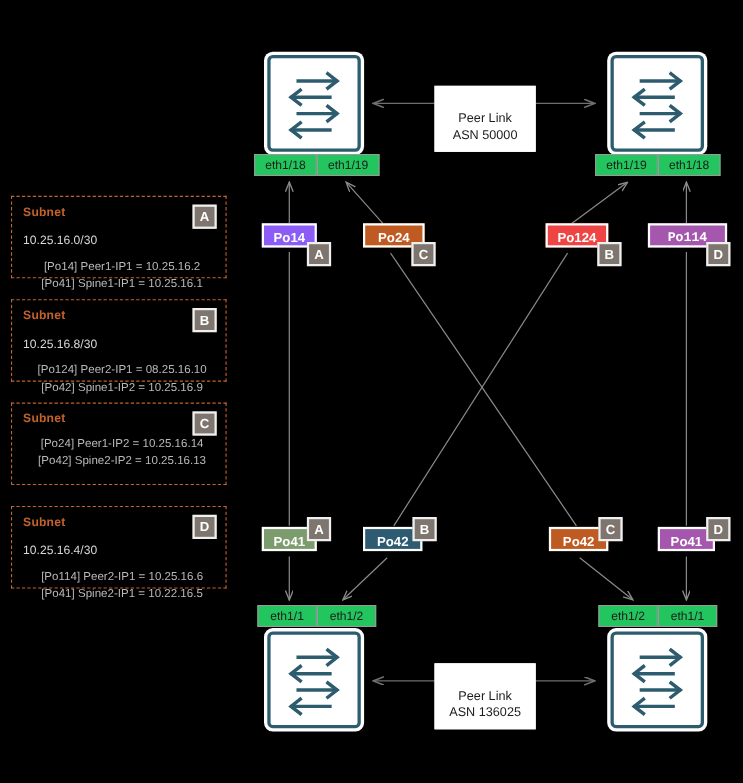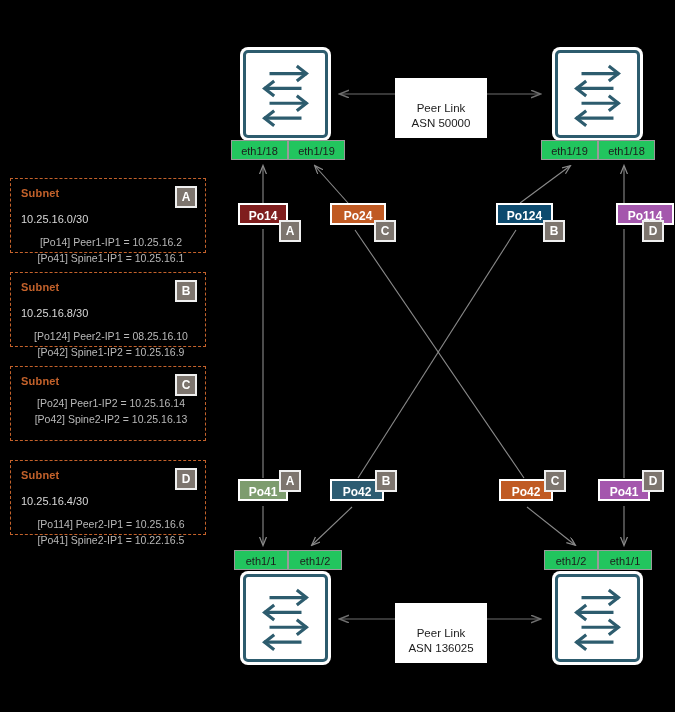--- a/index.html
+++ b/index.html
@@ -221,30 +221,30 @@
 
   <div class="port" style="left:541px;top:140px;width:57px;">eth1/19</div>
   <div class="port" style="left:598px;top:140px;width:57px;">eth1/18</div>
 
   <div class="port" style="left:234px;top:550px;width:54px;">eth1/1</div>
   <div class="port" style="left:288px;top:550px;width:54px;">eth1/2</div>
 
   <div class="port" style="left:544px;top:550px;width:54px;">eth1/2</div>
   <div class="port" style="left:598px;top:550px;width:54px;">eth1/1</div>
 
-  <div class="po" style="left:238px;top:203px;width:50px;background:#7f1d1d;">Po14</div>
+  <div class="po" style="left:238px;top:203px;width:50px;background:#8b5cf6;">Po14</div>
   <div class="po-badge" style="position:absolute;left:279px;top:220px;">A</div>
 
   <div class="po" style="left:330px;top:203px;width:56px;background:#c05a23;">Po24</div>
   <div class="po-badge" style="position:absolute;left:374px;top:220px;">C</div>
 
-  <div class="po" style="left:496px;top:203px;width:57px;background:#0c4a6e;">Po124</div>
+  <div class="po" style="left:496px;top:203px;width:57px;background:#ef4444;">Po124</div>
   <div class="po-badge" style="position:absolute;left:543px;top:220px;">B</div>
 
-  <div class="po" style="left:616px;top:203px;width:58px;background:#a457ad;">Po114</div>
+  <div class="po" style="left:589px;top:203px;width:72px;background:#a457ad;font-family:Liberation Mono, monospace;">Po114</div>
   <div class="po-badge" style="position:absolute;left:642px;top:220px;">D</div>
 
   <div class="po" style="left:238px;top:479px;width:50px;background:#7d9c6e;">Po41</div>
   <div class="po-badge" style="position:absolute;left:279px;top:470px;">A</div>
 
   <div class="po" style="left:330px;top:479px;width:54px;background:#2d5c72;">Po42</div>
   <div class="po-badge" style="position:absolute;left:375px;top:470px;">B</div>
 
   <div class="po" style="left:499px;top:479px;width:54px;background:#c05a23;">Po42</div>
   <div class="po-badge" style="position:absolute;left:544px;top:470px;">C</div>

